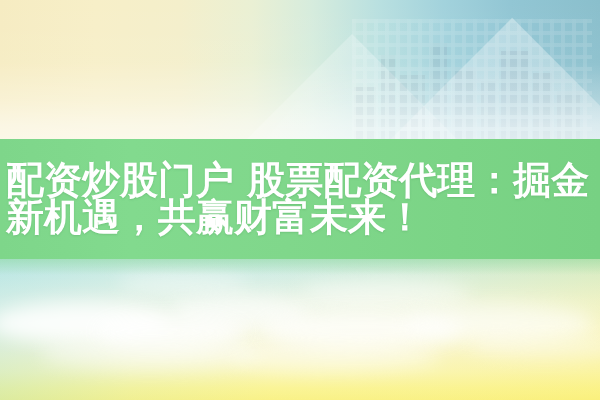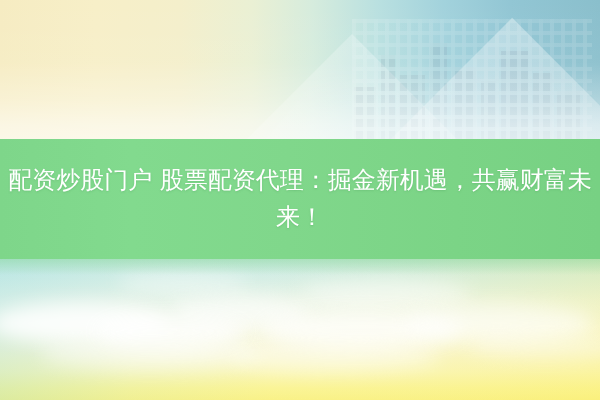--- a/index.html
+++ b/index.html
@@ -122,25 +122,25 @@
       #7bd486 76%,
       #77d183 100%);
     display: flex;
     align-items: center;
     justify-content: center;
     box-sizing: border-box;
     padding: 0 6px;
   }
   .headline {
     width: 100%;
-    text-align: center;
+    text-align: left;
     color: #ffffff;
     font-family: "DejaVu Sans", "Liberation Sans", sans-serif;
-    font-weight: normal;
-    font-size: 24px;
+    font-weight: bold;
+    font-size: 38px;
     line-height: 37px;
     letter-spacing: 0px;
     text-shadow: 0 1px 2px rgba(80,160,95,0.35);
     white-space: normal;
     word-break: break-all;
   }
 
   
   .bottom-panel {
     position: absolute;

